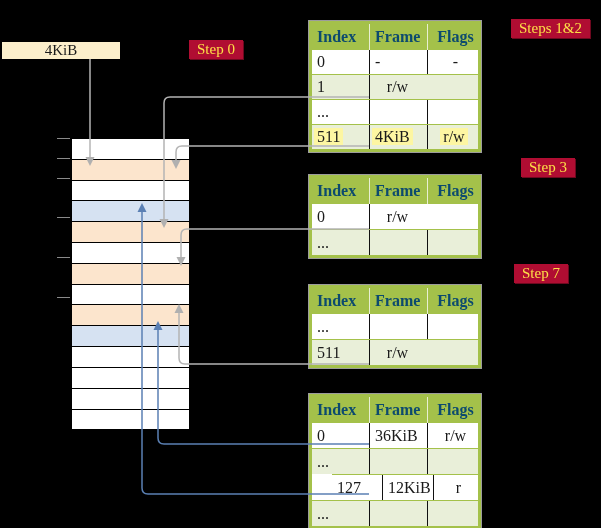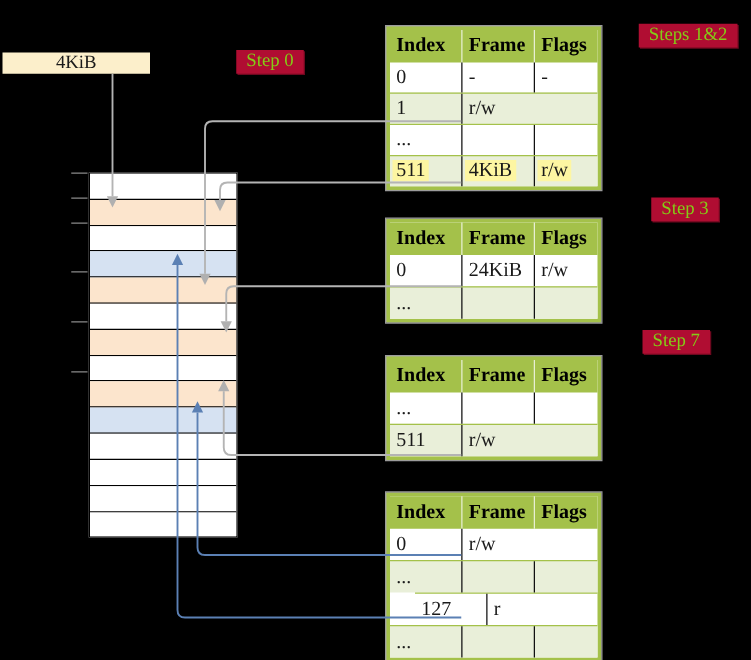--- a/index.html
+++ b/index.html
@@ -17,21 +17,21 @@
   
   .pagesize-box{
     position:absolute;left:2px;top:42px;width:118px;height:17px;
     background:#fcefcb;color:#1a1a1a;
     font-size:15px;line-height:17px;text-align:center;
   }
 
   
   .step-label{
     position:absolute;
-    background:#b00d32;color:#84cc16;
+    background:#b00d32;color:#fde047;
     font-size:15px;line-height:17px;
     padding:1px 8px;
     box-shadow:1px 1px 0 #6e081f;
     white-space:nowrap;
   }
   #step0{left:189px;top:40px;}
   #steps12{left:511px;top:19px;}
   #step3{left:521px;top:158px;}
   #step4{left:514px;top:264px;}
 
@@ -50,28 +50,28 @@
     background:#8a8a8a;
   }
 
   
   .ptable{
     position:absolute;left:309px;width:166px;
     border:3px solid #a4c14a;outline:1px solid #9c9c9c;
     background:#fff;
   }
   .t-row{display:flex;}
-  .t-head{background:#a4c14a;color:#000000;font-weight:bold;}
+  .t-head{background:#a4c14a;color:#0c4a6e;font-weight:bold;}
   .t-cell{
     width:57px;box-sizing:border-box;
     padding-left:5px;font-size:16px;
     overflow:hidden;white-space:nowrap;
   }
   .t-cell.c1{width:58px;}
-  .t-cell.c2{width:51px;}
+  .t-cell.c2{width:51px;text-align:center;}
   .t-head .t-cell.c1,.t-head .t-cell.c2{border-left:1px solid #e8efd2;}
   .t-body .t-cell.c1,.t-body .t-cell.c2{border-left:1px solid #111;}
   .t-body{color:#1a1a1a;}
   .t-body.shaded{background:#e9efd9;}
   .t-body + .t-body{border-top:1px solid #a4c14a;}
   .hl{background:#fdf6a2;padding:0 3px;margin-left:-3px;}
 
   
   #wires{position:absolute;left:0;top:0;z-index:50;pointer-events:none;}
 </style>
@@ -139,21 +139,20 @@
         </div>
       </div>
       <div class="ptable" style="top: 175px;">
         <div class="t-row t-head" style="line-height: 26px;">
           <div class="t-cell c0">Index</div>
           <div class="t-cell c1">Frame</div>
           <div class="t-cell c2">Flags</div>
         </div>
         <div class="t-row t-body" style="line-height: 25px; height: 25px;">
           <div class="t-cell c0">0</div>
-          <div class="t-cell c1">24KiB</div>
           <div class="t-cell c2">r/w</div>
         </div>
         <div class="t-row t-body shaded" style="line-height: 25px; height: 25px;">
           <div class="t-cell c0">...</div>
           <div class="t-cell c1"></div>
           <div class="t-cell c2"></div>
         </div>
       </div>
       <div class="ptable" style="top: 285px;">
         <div class="t-row t-head" style="line-height: 26px;">
@@ -172,29 +171,31 @@
         </div>
       </div>
       <div class="ptable" style="top: 394px;">
         <div class="t-row t-head" style="line-height: 26px;">
           <div class="t-cell c0">Index</div>
           <div class="t-cell c1">Frame</div>
           <div class="t-cell c2">Flags</div>
         </div>
         <div class="t-row t-body" style="line-height: 25px; height: 25px;">
           <div class="t-cell c0">0</div>
+          <div class="t-cell c1">36KiB</div>
           <div class="t-cell c2">r/w</div>
         </div>
         <div class="t-row t-body shaded" style="line-height: 25px; height: 25px;">
           <div class="t-cell c0">...</div>
           <div class="t-cell c1"></div>
           <div class="t-cell c2"></div>
         </div>
         <div class="t-row t-body" style="line-height: 25px; height: 25px; margin-left: 20px;">
           <div class="t-cell c0">127</div>
+          <div class="t-cell c1">12KiB</div>
           <div class="t-cell c2">r</div>
         </div>
         <div class="t-row t-body shaded" style="line-height: 25px; height: 25px;">
           <div class="t-cell c0">...</div>
           <div class="t-cell c1"></div>
           <div class="t-cell c2"></div>
         </div>
       </div>
     </div>
 

